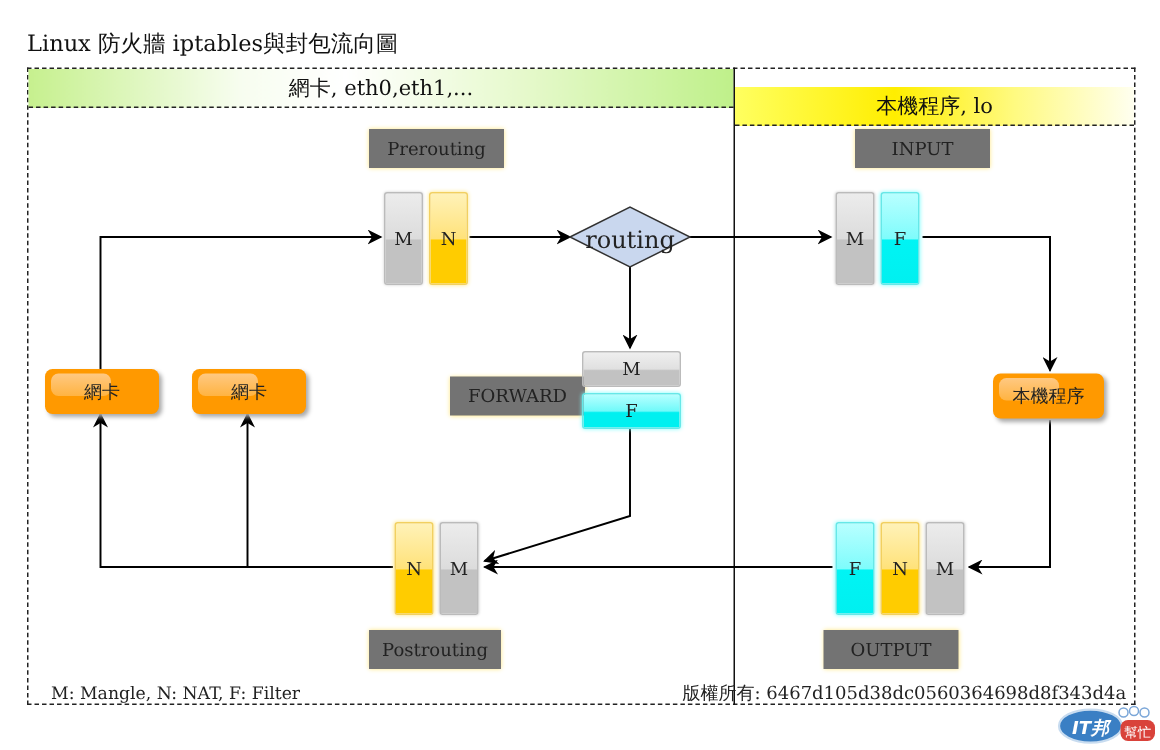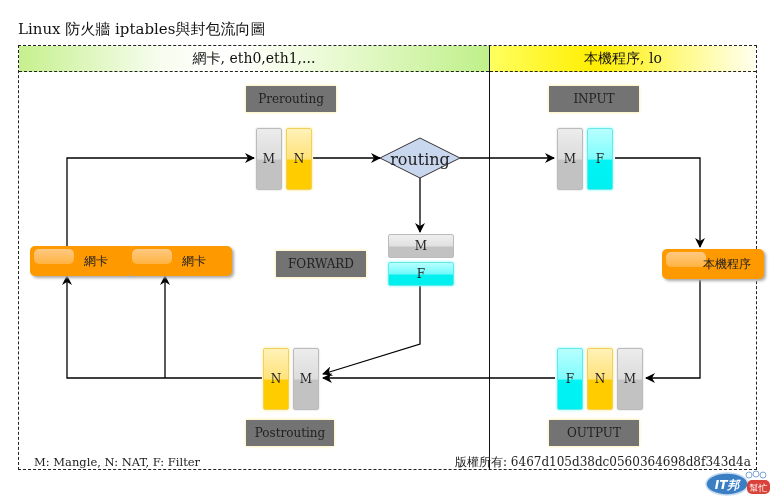--- a/index.html
+++ b/index.html
@@ -9,42 +9,42 @@
   .frame { position:absolute; left:18px; top:45px; width:739px; height:425px;
            border:1px dashed #222; box-sizing:border-box; }
   .divider { position:absolute; left:489px; top:45px; width:0; height:425px;
              border-left:1px solid #111; }
   .hdr { position:absolute; top:46px; height:26px; font-size:14px;
          display:flex; align-items:center; justify-content:center;
          border-bottom:1px dashed #222; box-sizing:border-box; color:#111; }
   .hdr-left { left:19px; width:470px;
     background:linear-gradient(90deg,#c6f08e 0%,#f7fdef 30%,#ffffff 45%,#e6f9cc 70%,#bff08a 100%); }
   .hdr-right { left:490px; width:266px;
-    background:linear-gradient(90deg,#ffff60 0%,#ffee00 40%,#fffa80 70%,#fffff0 100%); }
+    background:linear-gradient(90deg,#ffff60 0%,#ffee00 40%,#fffa80 70%,#fffff0 100%);margin-top:12px; }
   .label { position:absolute; background:#737373; font-size:12px; color:#222;
            display:flex; align-items:center; justify-content:center;
            box-shadow:0 0 3px #ffe680; }
   .tbl { position:absolute; width:26px; height:62px; border-radius:2px; box-sizing:border-box;
          display:flex; align-items:center; justify-content:center; font-size:12px; color:#222; }
   .tbl-h { position:absolute; width:66px; height:24px; border-radius:2px; box-sizing:border-box;
            display:flex; align-items:center; justify-content:center; font-size:12px; color:#222; }
   .t-m { background:linear-gradient(180deg,#ececec 0%,#dcdcdc 50%,#c2c2c2 52%,#c2c2c2 100%);
          border:1px solid #bbb; box-shadow:0 0 2px #ccc; }
   .t-n { background:linear-gradient(180deg,#fff2b8 0%,#ffe27a 50%,#ffcc00 52%,#ffcc00 100%);
          border:1px solid #f2d060; box-shadow:0 0 3px #ffe680; }
   .t-f { background:linear-gradient(180deg,#b8ffff 0%,#7ffcfc 50%,#00f4f4 52%,#00f0f0 100%);
          border:1px solid #66e8e8; box-shadow:0 0 3px #80ffff; }
   .th-m { background:linear-gradient(180deg,#efefef 0%,#e0e0e0 50%,#c2c2c2 55%,#c2c2c2 100%);
           border:1px solid #bbb; }
   .th-f { background:linear-gradient(180deg,#b8ffff 0%,#70fafa 50%,#00f0f0 55%,#00f0f0 100%);
           border:1px solid #66e8e8; box-shadow:0 0 3px #80ffff; }
   .nic { position:absolute; width:76px; height:30px; border-radius:5px;
          background:#ff9900; box-shadow:2px 2px 3px #aaa;
          display:flex; align-items:center; justify-content:center;
-         font-family:"DejaVu Sans", sans-serif; font-size:12px; color:#222; overflow:hidden;padding-left:28px; }
+         font-family:"DejaVu Sans", sans-serif; font-size:12px; color:#222; overflow:hidden; }
   .nic::before { content:""; position:absolute; left:4px; top:3px; width:40px; height:15px;
                  border-radius:5px; background:linear-gradient(180deg,#ffd199,#ffb84d); opacity:.85; }
   .nic span { position:relative; }
   .legend { position:absolute; left:34px; top:455px; font-size:11.5px; color:#222; }
   .copyright { position:absolute; left:455px; top:454px; font-size:12px; color:#222; }
   .logo { position:absolute; left:705px; top:470px; width:66px; height:26px; }
   svg.lines { position:absolute; left:0; top:0; }
 </style>
 </head>
 <body>
@@ -89,25 +89,25 @@
   </g>
 
   <polygon points="380,158 420,138 460,158 420,178" fill="#c9d7ee" stroke="#333" stroke-width="1"></polygon>
 </svg>
 <div style="position:absolute;left:390px;top:150px;width:60px;text-align:center;font-size:16px;">routing</div>
 
 <div class="label" style="left:246px;top:86px;width:90px;height:26px;">Prerouting</div>
 <div class="tbl t-m" style="left:256px;top:128px;">M</div>
 <div class="tbl t-n" style="left:286px;top:128px;">N</div>
 
-<div class="label" style="left:549px;top:86px;width:90px;height:26px;">INPUT</div>
+<div class="label" style="left:570px;top:86px;width:90px;height:26px;">INPUT</div>
 <div class="tbl t-m" style="left:557px;top:128px;">M</div>
 <div class="tbl t-f" style="left:587px;top:128px;">F</div>
 
-<div class="label" style="left:276px;top:251px;width:90px;height:26px;">FORWARD</div>
+<div class="label" style="left:300px;top:251px;width:90px;height:26px;">FORWARD</div>
 <div class="tbl-h th-m" style="left:388px;top:234px;">M</div>
 <div class="tbl-h th-f" style="left:388px;top:262px;">F</div>
 
 <div class="tbl t-f" style="left:557px;top:348px;">F</div>
 <div class="tbl t-n" style="left:587px;top:348px;">N</div>
 <div class="tbl t-m" style="left:617px;top:348px;">M</div>
 <div class="label" style="left:549px;top:420px;width:90px;height:26px;">OUTPUT</div>
 
 <div class="tbl t-n" style="left:263px;top:348px;">N</div>
 <div class="tbl t-m" style="left:293px;top:348px;">M</div>

